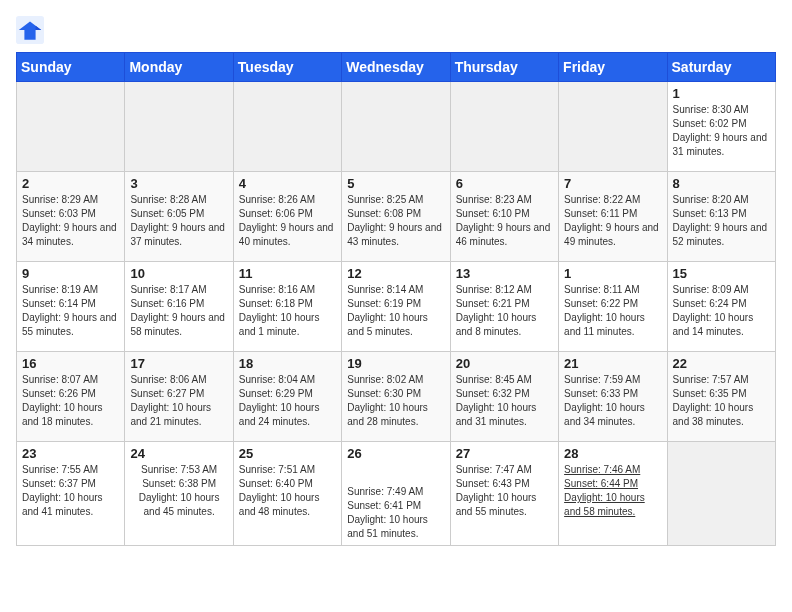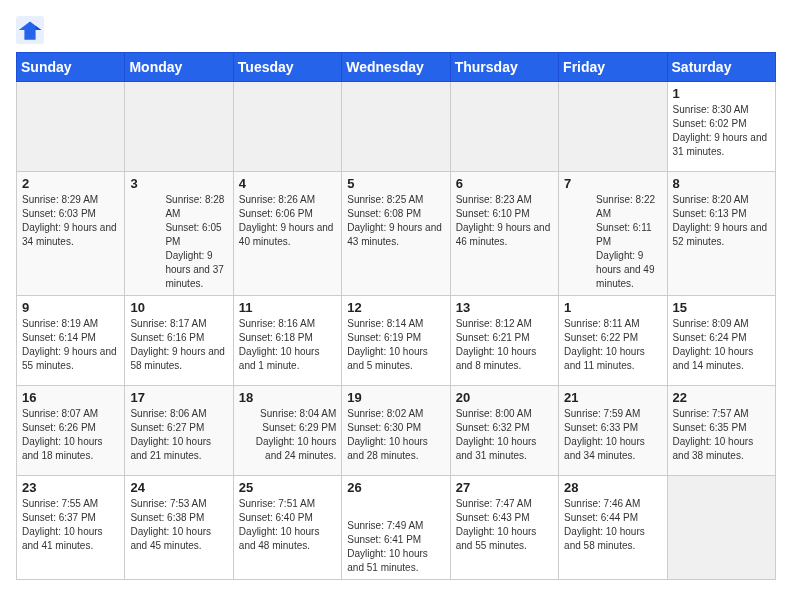--- a/index.html
+++ b/index.html
@@ -136,21 +136,21 @@
       </tr>
       <tr>
         <td>
           <span class="day-number">2</span>
           <div class="day-info" style="white-space: pre-line;">Sunrise: 8:29 AM
 Sunset: 6:03 PM
 Daylight: 9 hours and 34 minutes.</div>
         </td>
         <td>
           <span class="day-number">3</span>
-          <div class="day-info" style="white-space: pre-line; margin-left: 35px;">Sunrise: 8:28 AM
+          <div class="day-info" style="white-space: pre-line;">Sunrise: 8:28 AM
 Sunset: 6:05 PM
 Daylight: 9 hours and 37 minutes.</div>
         </td>
         <td>
           <span class="day-number">4</span>
           <div class="day-info" style="white-space: pre-line;">Sunrise: 8:26 AM
 Sunset: 6:06 PM
 Daylight: 9 hours and 40 minutes.</div>
         </td>
         <td>
@@ -160,21 +160,21 @@
 Daylight: 9 hours and 43 minutes.</div>
         </td>
         <td>
           <span class="day-number">6</span>
           <div class="day-info" style="white-space: pre-line;">Sunrise: 8:23 AM
 Sunset: 6:10 PM
 Daylight: 9 hours and 46 minutes.</div>
         </td>
         <td>
           <span class="day-number">7</span>
-          <div class="day-info" style="white-space: pre-line; margin-left: 32px;">Sunrise: 8:22 AM
+          <div class="day-info" style="white-space: pre-line;">Sunrise: 8:22 AM
 Sunset: 6:11 PM
 Daylight: 9 hours and 49 minutes.</div>
         </td>
         <td>
           <span class="day-number">8</span>
           <div class="day-info" style="white-space: pre-line;">Sunrise: 8:20 AM
 Sunset: 6:13 PM
 Daylight: 9 hours and 52 minutes.</div>
         </td>
       </tr>
@@ -230,33 +230,33 @@
 Daylight: 10 hours and 18 minutes.</div>
         </td>
         <td>
           <span class="day-number">17</span>
           <div class="day-info" style="white-space: pre-line;">Sunrise: 8:06 AM
 Sunset: 6:27 PM
 Daylight: 10 hours and 21 minutes.</div>
         </td>
         <td>
           <span class="day-number">18</span>
-          <div class="day-info" style="white-space: pre-line; text-align: right;">Sunrise: 8:04 AM
+          <div class="day-info" style="white-space: pre-line;">Sunrise: 8:04 AM
 Sunset: 6:29 PM
 Daylight: 10 hours and 24 minutes.</div>
         </td>
         <td>
           <span class="day-number">19</span>
           <div class="day-info" style="white-space: pre-line;">Sunrise: 8:02 AM
 Sunset: 6:30 PM
 Daylight: 10 hours and 28 minutes.</div>
         </td>
         <td>
           <span class="day-number">20</span>
-          <div class="day-info" style="white-space: pre-line;">Sunrise: 8:00 AM
+          <div class="day-info" style="white-space: pre-line;">Sunrise: 8:45 AM
 Sunset: 6:32 PM
 Daylight: 10 hours and 31 minutes.</div>
         </td>
         <td>
           <span class="day-number">21</span>
           <div class="day-info" style="white-space: pre-line;">Sunrise: 7:59 AM
 Sunset: 6:33 PM
 Daylight: 10 hours and 34 minutes.</div>
         </td>
         <td>
@@ -268,21 +268,21 @@
       </tr>
       <tr>
         <td>
           <span class="day-number">23</span>
           <div class="day-info" style="white-space: pre-line;">Sunrise: 7:55 AM
 Sunset: 6:37 PM
 Daylight: 10 hours and 41 minutes.</div>
         </td>
         <td>
           <span class="day-number">24</span>
-          <div class="day-info" style="white-space: pre-line;">Sunrise: 7:53 AM
+          <div class="day-info" style="white-space: pre-line; text-align: center;">Sunrise: 7:53 AM
 Sunset: 6:38 PM
 Daylight: 10 hours and 45 minutes.</div>
         </td>
         <td>
           <span class="day-number">25</span>
           <div class="day-info" style="white-space: pre-line;">Sunrise: 7:51 AM
 Sunset: 6:40 PM
 Daylight: 10 hours and 48 minutes.</div>
         </td>
         <td>
@@ -292,20 +292,20 @@
 Daylight: 10 hours and 51 minutes.</div>
         </td>
         <td>
           <span class="day-number">27</span>
           <div class="day-info" style="white-space: pre-line;">Sunrise: 7:47 AM
 Sunset: 6:43 PM
 Daylight: 10 hours and 55 minutes.</div>
         </td>
         <td>
           <span class="day-number">28</span>
-          <div class="day-info" style="white-space: pre-line;">Sunrise: 7:46 AM
+          <div class="day-info" style="white-space: pre-line; text-decoration: underline;">Sunrise: 7:46 AM
 Sunset: 6:44 PM
 Daylight: 10 hours and 58 minutes.</div>
         </td>
         <td class="empty-cell"></td>
       </tr>
     </tbody>
 </table>
 
 </body></html>

